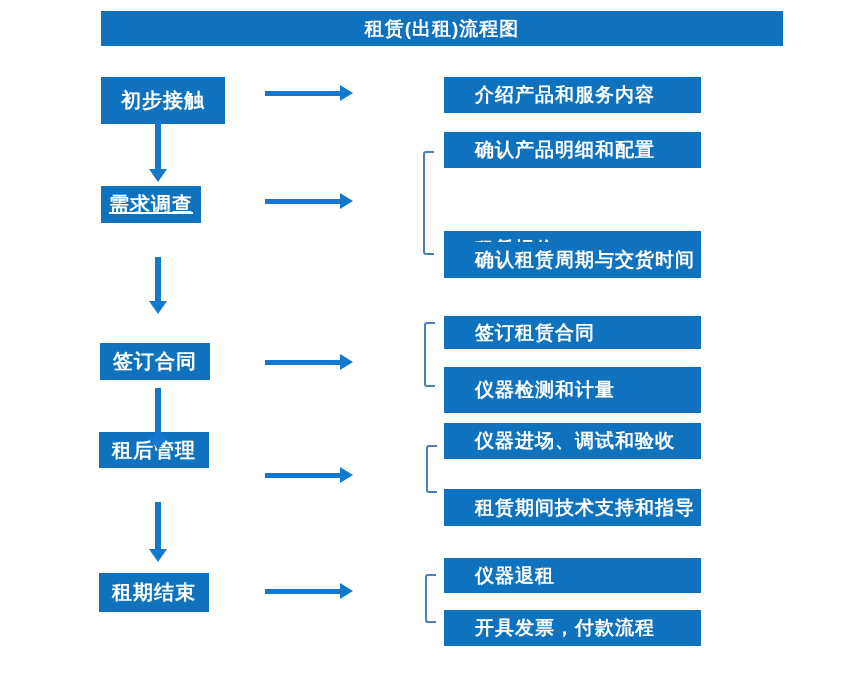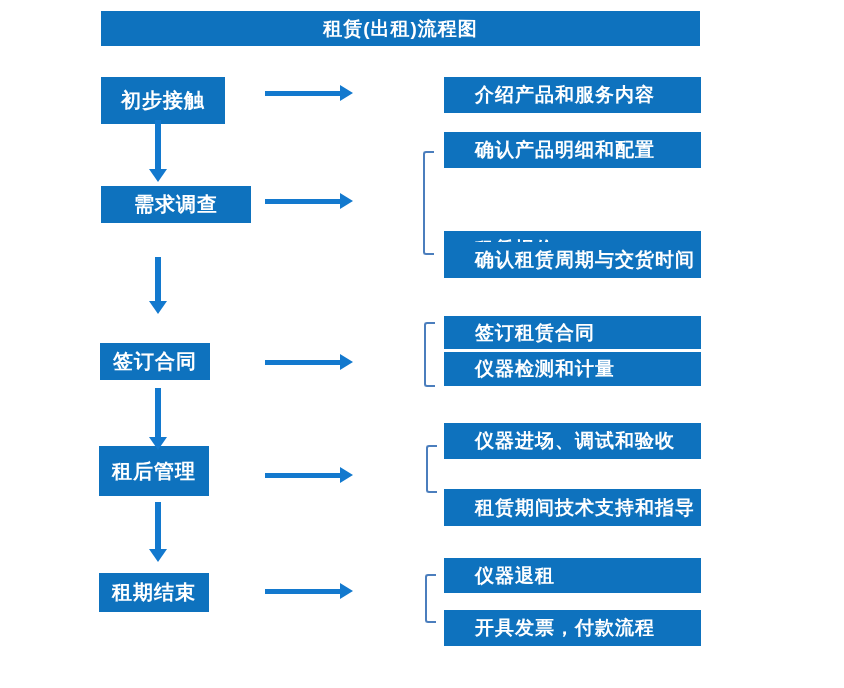--- a/index.html
+++ b/index.html
@@ -14,21 +14,21 @@
   body { font-family: "Liberation Sans", sans-serif; }
   .canvas {
     position: relative;
     width: 844px;
     height: 688px;
     background: var(--bg);
     overflow: hidden;
   }
   .title-bar {
     position: absolute;
-    left: 101px; top: 11px; width: 599px; height: 35px;
+    left: 101px; top: 11px; width: 682px; height: 35px;
     background: var(--box);
     color: var(--text);
     font-size: 19px; font-weight: bold;
     display: flex; align-items: center; justify-content: center;
     letter-spacing: 1px;
   }
   .step-box {
     position: absolute;
     background: var(--box);
     color: var(--text);
@@ -82,23 +82,23 @@
   }
 </style>
 </head>
 <body>
 
 <div class="canvas">
 
   <div class="title-bar">租赁(出租)流程图</div>
 
   <div class="step-box" style="left:101px;top:77px;width:124px;height:47px;">初步接触</div>
-  <div class="step-box" style="left:101px;top:186px;width:150px;height:37px;">需求调查</div>
+  <div class="step-box" style="left:101px;top:186px;width:100px;height:37px;text-decoration:underline;">需求调查</div>
   <div class="step-box" style="left:100px;top:343px;width:110px;height:37px;">签订合同</div>
-  <div class="step-box" style="left:99px;top:446px;width:110px;height:50px;">租后管理</div>
+  <div class="step-box" style="left:99px;top:432px;width:110px;height:36px;">租后管理</div>
   <div class="step-box" style="left:99px;top:573px;width:110px;height:39px;">租期结束</div>
 
   <div class="varrow" style="left:149px;top:120px;height:62px;">
     <div class="shaft"></div>
     <div class="head"></div>
   </div>
   <div class="varrow" style="left:149px;top:257px;height:57px;">
     <div class="shaft"></div>
     <div class="head"></div>
   </div>
@@ -137,21 +137,21 @@
   <div class="bracket" style="left:426px;top:445px;height:48px;"></div>
   <div class="bracket" style="left:425px;top:574px;height:49px;"></div>
 
   <div class="out-box" style="top:77px;height:36px;">介绍产品和服务内容</div>
 
   <div class="out-box" style="top:132px;height:36px;">确认产品明细和配置</div>
   <div class="out-box" style="top:187px;height:36px;margin-top:44px;">租赁报价</div>
   <div class="out-box" style="top:316px;height:33px;">签订租赁合同</div>
 
   <div class="out-box" style="top:242px;height:36px;">确认租赁周期与交货时间</div>
-  <div class="out-box" style="top:352px;height:34px;text-align:right;">仪器检测和计量</div>
+  <div class="out-box" style="top:367px;height:46px;text-align:right;">仪器检测和计量</div>
 
   <div class="out-box" style="top:423px;height:36px;">仪器进场、调试和验收</div>
   <div class="out-box" style="top:489px;height:37px;">租赁期间技术支持和指导</div>
 
   <div class="out-box" style="top:558px;height:35px;">仪器退租</div>
   <div class="out-box" style="top:610px;height:36px;">开具发票，付款流程</div>
 
 </div>
 
 </body></html>

